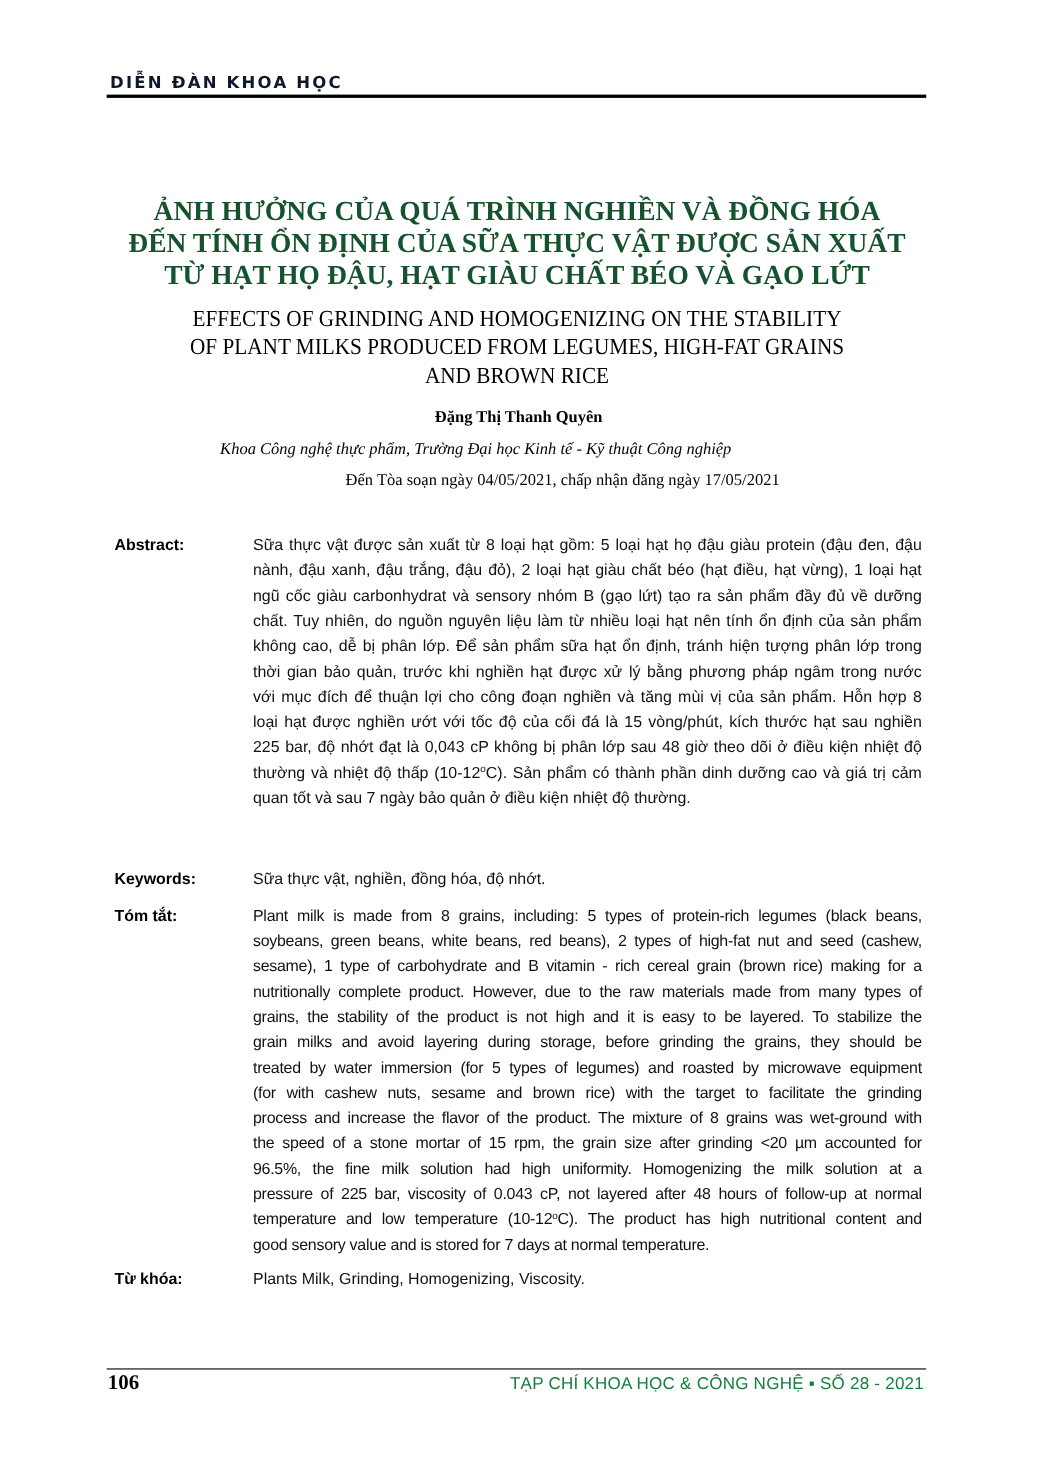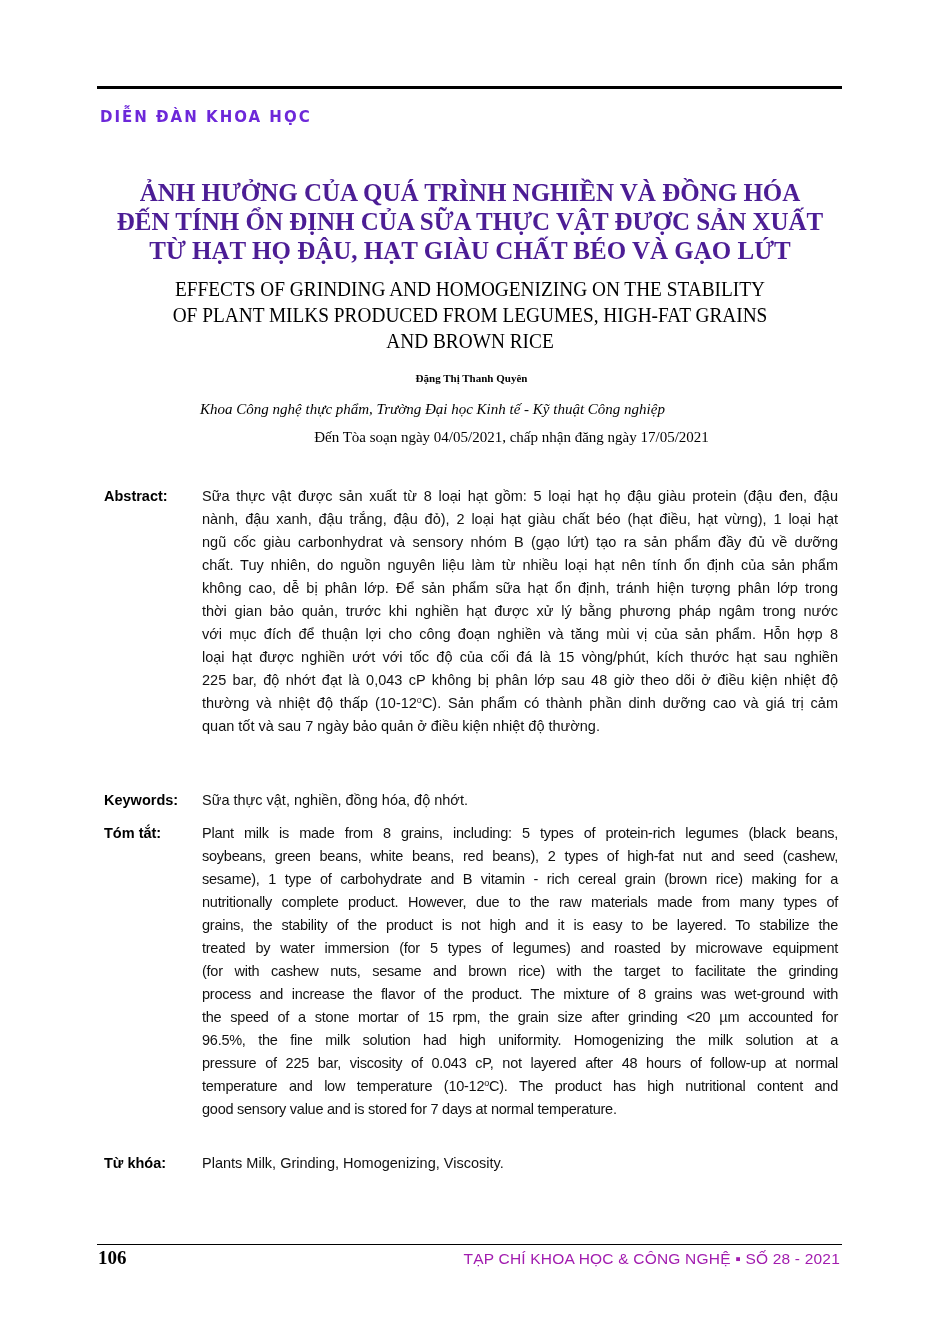--- a/index.html
+++ b/index.html
@@ -1,40 +1,40 @@
 <!DOCTYPE html>
 <html><head>
   <meta charset="utf-8">
   <style>
     html, body { margin: 0; padding: 0; background: #ffffff; }
     body { width: 943px; height: 1333px; position: relative; overflow: hidden; color: #000; }
     .section-header {
       position: absolute; left: 100px; top: 66px;
       font-family: "DejaVu Sans", sans-serif; font-weight: bold;
-      font-size: 15px; letter-spacing: 2px; color: #6d28d9; margin-top: 42px;
+      font-size: 15px; letter-spacing: 2px; color: #0f172a;
     }
     .top-rule { position: absolute; left: 97px; top: 86px; width: 745px; height: 3px; background: #000; }
 
     .title-vi {
       position: absolute; left: 110px; width: 720px; top: 178px;
       font-family: "Liberation Serif", serif; font-weight: bold;
-      font-size: 25px; line-height: 29px; text-align: center; color: #4c1d95;
+      font-size: 25px; line-height: 29px; text-align: center; color: #14532d;
     }
     .title-vi div { white-space: nowrap; }
     .title-en {
       position: absolute; left: 110px; width: 720px; top: 276px;
       font-family: "Liberation Serif", serif;
       font-size: 21px; line-height: 26px; text-align: center; color: #000;
       transform: scaleX(0.92); transform-origin: center top;
     }
     .title-en div { white-space: nowrap; }
 
     .author {
       position: absolute; left: 0; width: 943px; top: 372px; text-align: center;
-      font-family: "Liberation Serif", serif; font-weight: bold; font-size: 11px;
+      font-family: "Liberation Serif", serif; font-weight: bold; font-size: 15px;
     }
     .affiliation {
       position: absolute; left: 0; width: 865px; top: 401px; text-align: center;
       font-family: "Liberation Serif", serif; font-style: italic; font-size: 15px;
     }
     .received {
       position: absolute; left: 0; width: 943px; top: 429px; text-align: center;
       font-family: "Liberation Serif", serif; font-size: 15px; padding-left: 40px;
     }
 
@@ -42,40 +42,40 @@
     .block .label {
       position: absolute; left: 0; top: 0;
       font-family: "Liberation Sans", sans-serif; font-weight: bold; font-size: 14.5px;
       line-height: 23px;
     }
     .block .text {
       position: absolute; left: 98px; width: 636px;
       font-family: "Liberation Sans", sans-serif; font-size: 14.5px; line-height: 23px;
       text-align: justify; color: #111;
     }
-    .block .text .ln { display: block; text-align: justify; text-align-last: justify; white-space: nowrap; }
+    .block .text .ln { display: block; text-align: justify; text-align-last: justify; white-space: nowrap; margin-left: 28px; }
     .block .text .ln.last { text-align-last: left; }
     .text-tight { letter-spacing: -0.25px; }
     sup { font-size: 9px; line-height: 0; vertical-align: 5px; }
 
     .abstract { top: 485px; }
     .keywords { top: 789px; }
     .tomtat { top: 822px; }
     .tomtat .label { left: 0; }
     .tomtat .text { left: 98px; }
     .tukhoa { top: 1152px; }
 
     .bottom-rule { position: absolute; left: 97px; top: 1244px; width: 745px; height: 1px; background: #000; }
     .page-number {
       position: absolute; left: 98px; top: 1247px;
       font-family: "Liberation Serif", serif; font-weight: bold; font-size: 19px;
     }
     .journal-name {
       position: absolute; right: 103px; top: 1250px;
-      font-family: "Liberation Sans", sans-serif; font-size: 15.5px; color: #a21caf;
+      font-family: "Liberation Sans", sans-serif; font-size: 15.5px; color: #15803d;
       letter-spacing: 0.2px;
     }
   </style>
 </head>
 <body>
 
 <div class="section-header">DIỄN ĐÀN KHOA HỌC</div>
 <div class="top-rule"></div>
 
 <div class="title-vi">
@@ -119,20 +119,21 @@
 </div>
 
 <div class="block tomtat">
   <div class="label">Tóm tắt:</div>
   <div class="text text-tight">
     <span class="ln">Plant milk is made from 8 grains, including: 5 types of protein-rich legumes (black beans,</span>
     <span class="ln">soybeans, green beans, white beans, red beans), 2 types of high-fat nut and seed (cashew,</span>
     <span class="ln">sesame), 1 type of carbohydrate and B vitamin - rich cereal grain (brown rice) making for a</span>
     <span class="ln">nutritionally complete product. However, due to the raw materials made from many types of</span>
     <span class="ln">grains, the stability of the product is not high and it is easy to be layered. To stabilize the</span>
+    <span class="ln">grain milks and avoid layering during storage, before grinding the grains, they should be</span>
     <span class="ln">treated by water immersion (for 5 types of legumes) and roasted by microwave equipment</span>
     <span class="ln">(for with cashew nuts, sesame and brown rice) with the target to facilitate the grinding</span>
     <span class="ln">process and increase the flavor of the product. The mixture of 8 grains was wet-ground with</span>
     <span class="ln">the speed of a stone mortar of 15 rpm, the grain size after grinding &lt;20 µm accounted for</span>
     <span class="ln">96.5%, the fine milk solution had high uniformity. Homogenizing the milk solution at a</span>
     <span class="ln">pressure of 225 bar, viscosity of 0.043 cP, not layered after 48 hours of follow-up at normal</span>
     <span class="ln"><span>temperature and low temperature (10-12</span><sup>o</sup><span>C). The product has high nutritional content and</span></span>
     <span class="ln last">good sensory value and is stored for 7 days at normal temperature.</span>
   </div>
 </div>

